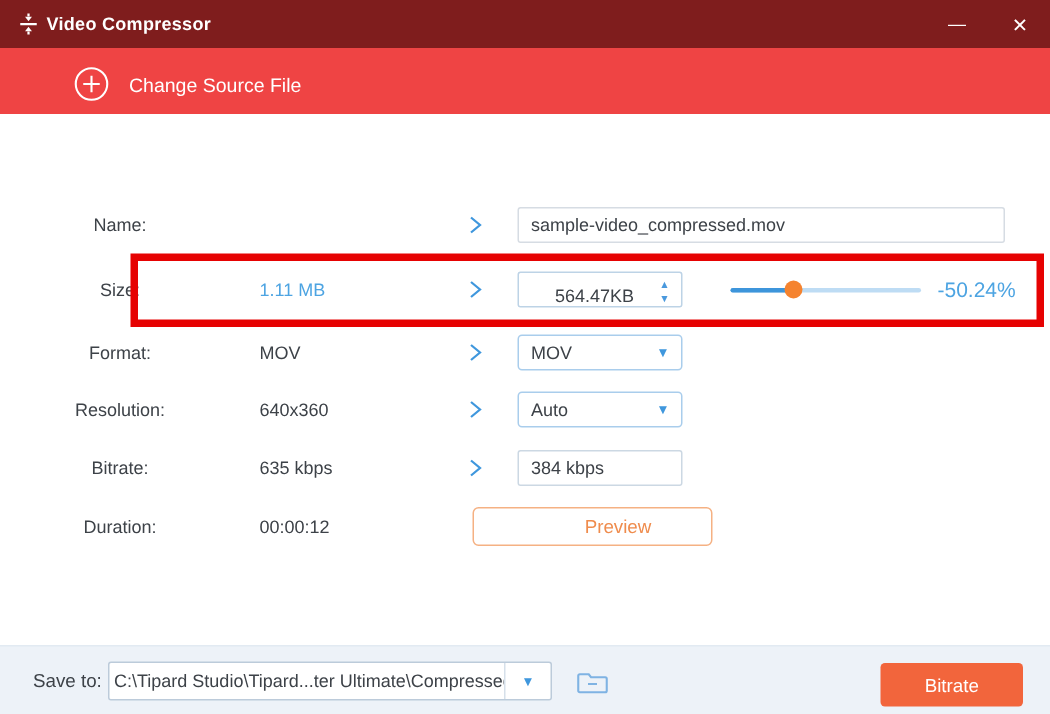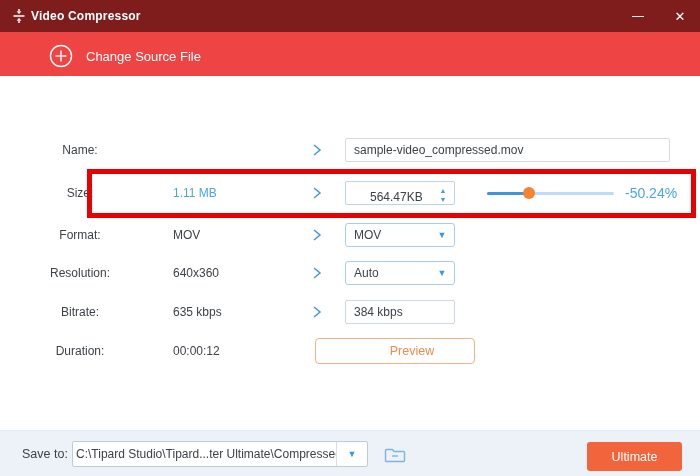--- a/index.html
+++ b/index.html
@@ -211,16 +211,16 @@
       <span class="combo-arrow">▼</span>
     </div>
     <button class="folder-btn">
       <span style="display:flex;justify-content:center;">
         <svg width="22" height="19" viewBox="0 0 22 19">
           <path d="M2.5 4.5 h6 l1.5 2 h9.5 a1 1 0 0 1 1 1 v8 a1 1 0 0 1 -1 1 h-17 a1 1 0 0 1 -1 -1 v-10 a1 1 0 0 1 1 -1 z" fill="none" stroke="#7fb3e3" stroke-width="1.4"></path>
           <line x1="8" y1="11" x2="14" y2="11" stroke="#7fb3e3" stroke-width="1.4"></line>
         </svg>
       </span>
     </button>
-    <button class="compress-btn">Ultimate</button>
+    <button class="compress-btn">Bitrate</button>
   </div>
 
 </div>
 
 </body></html>

